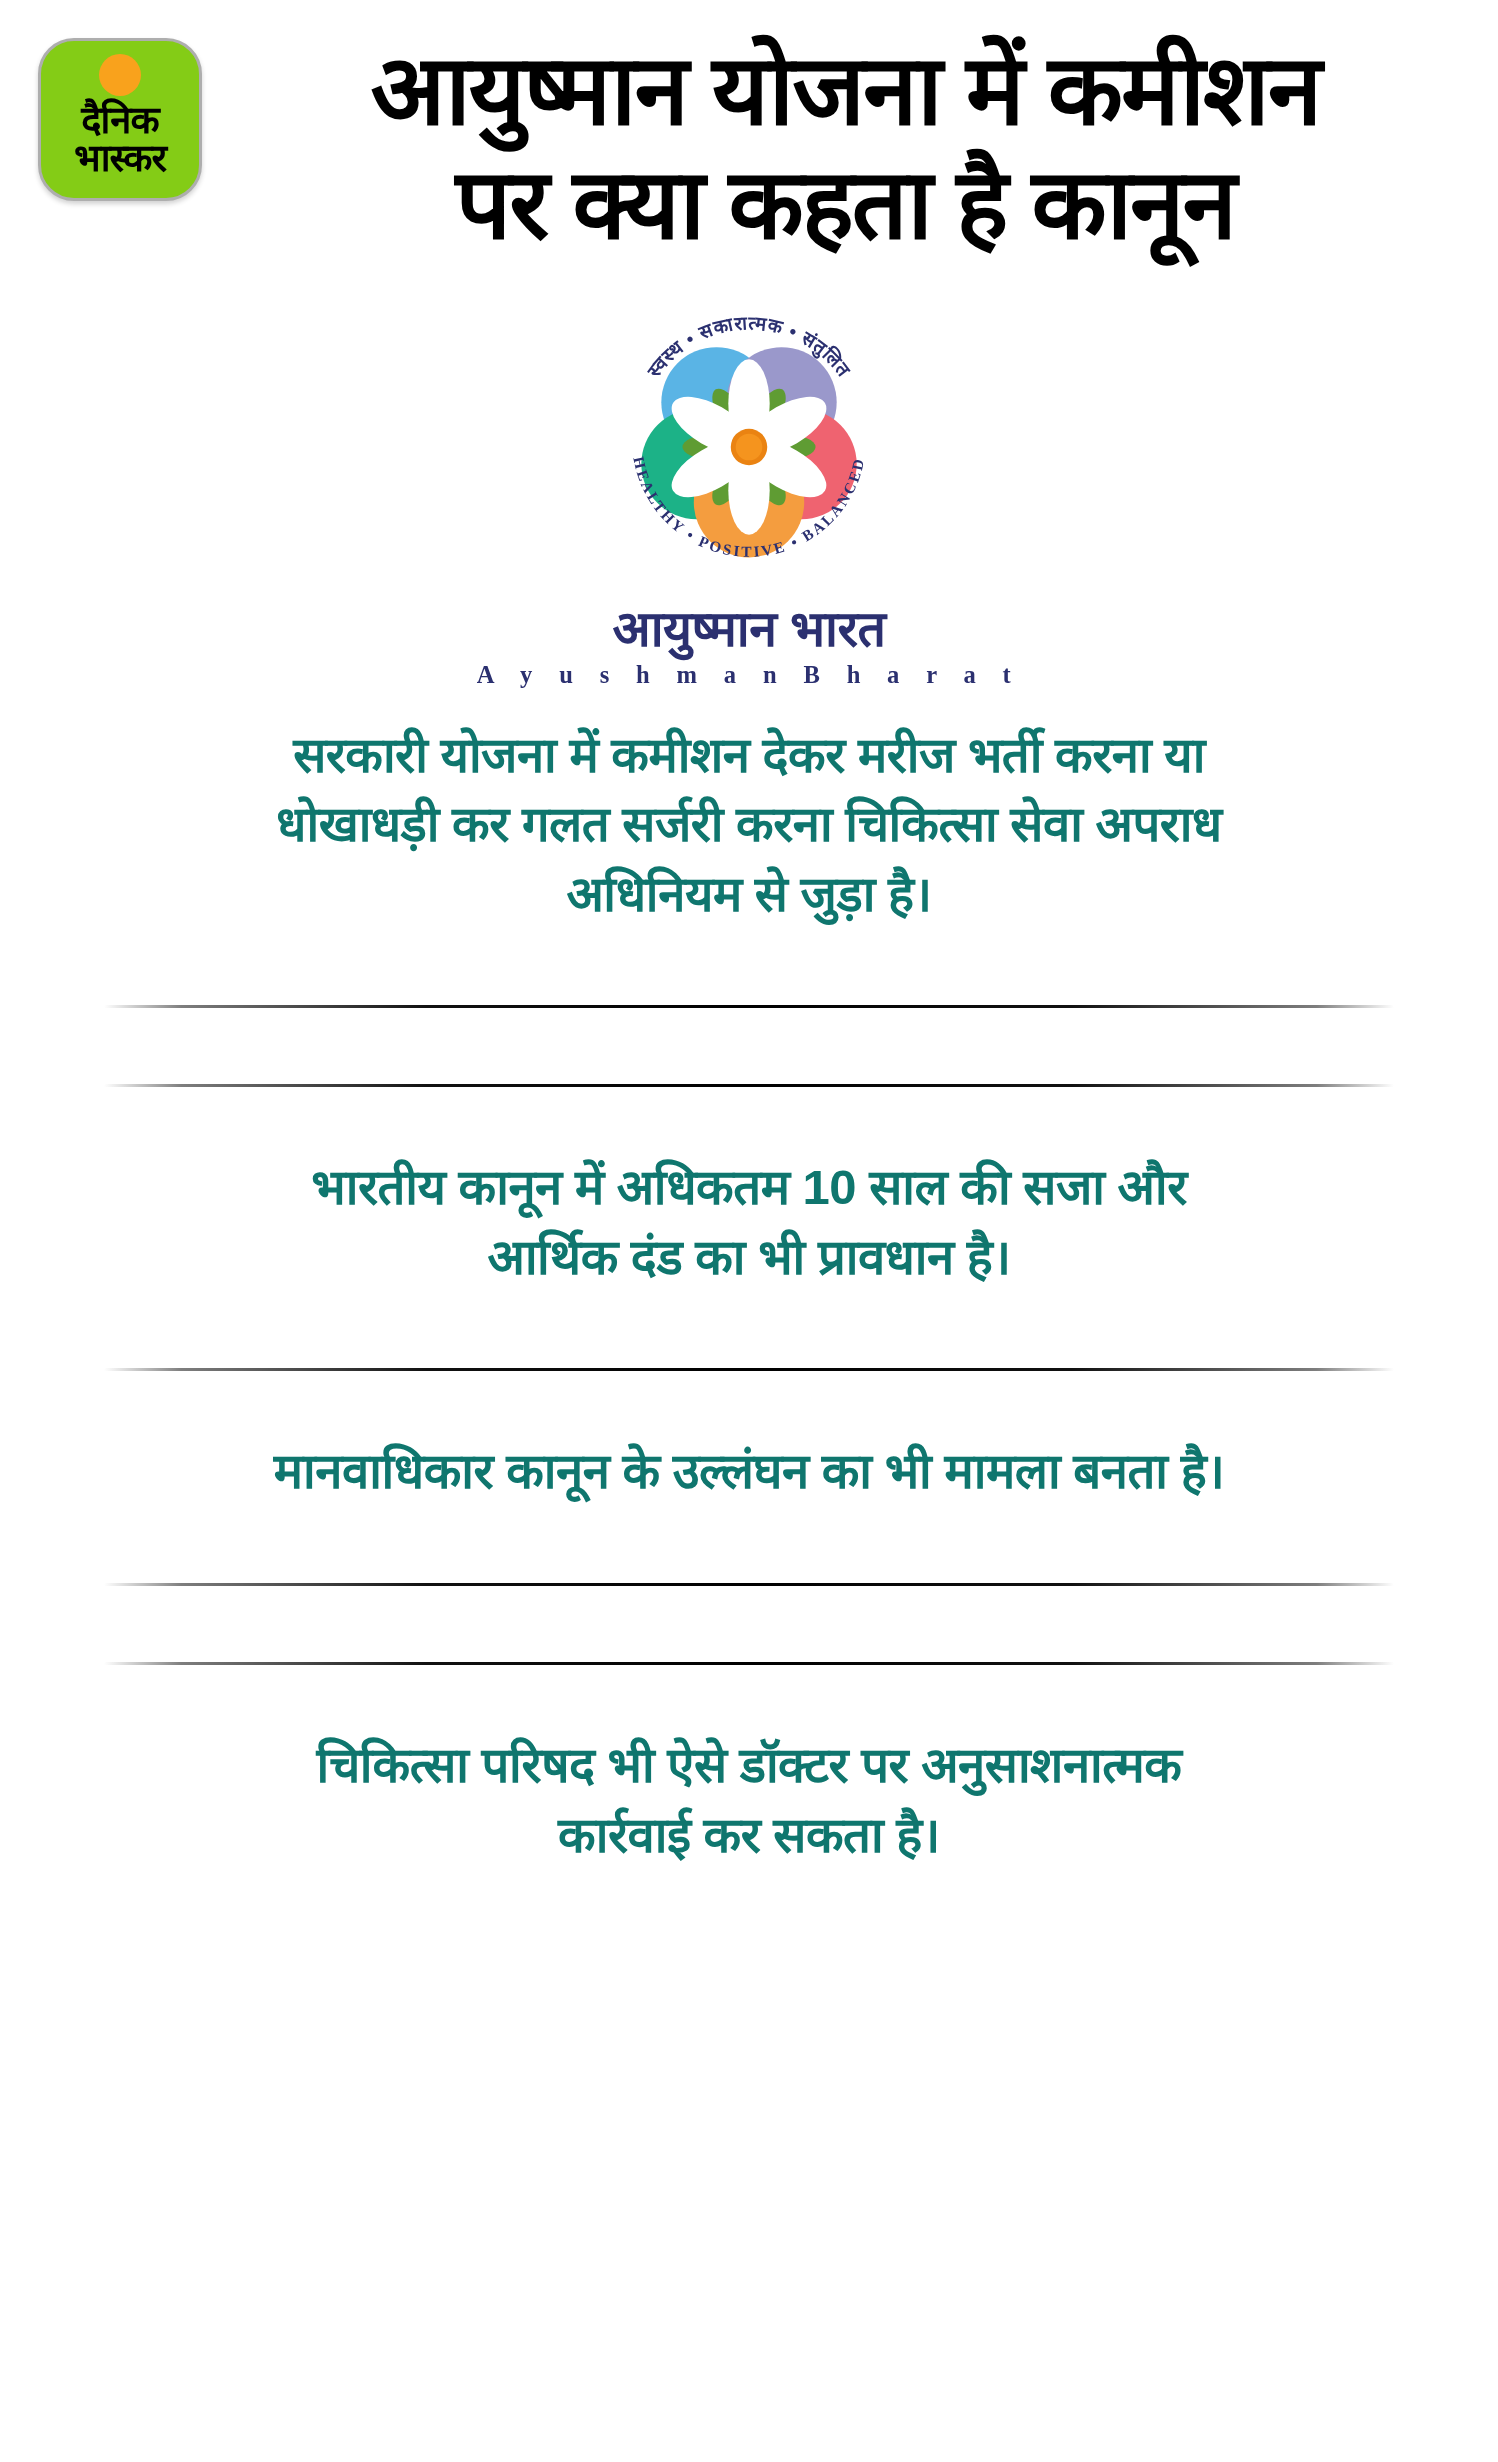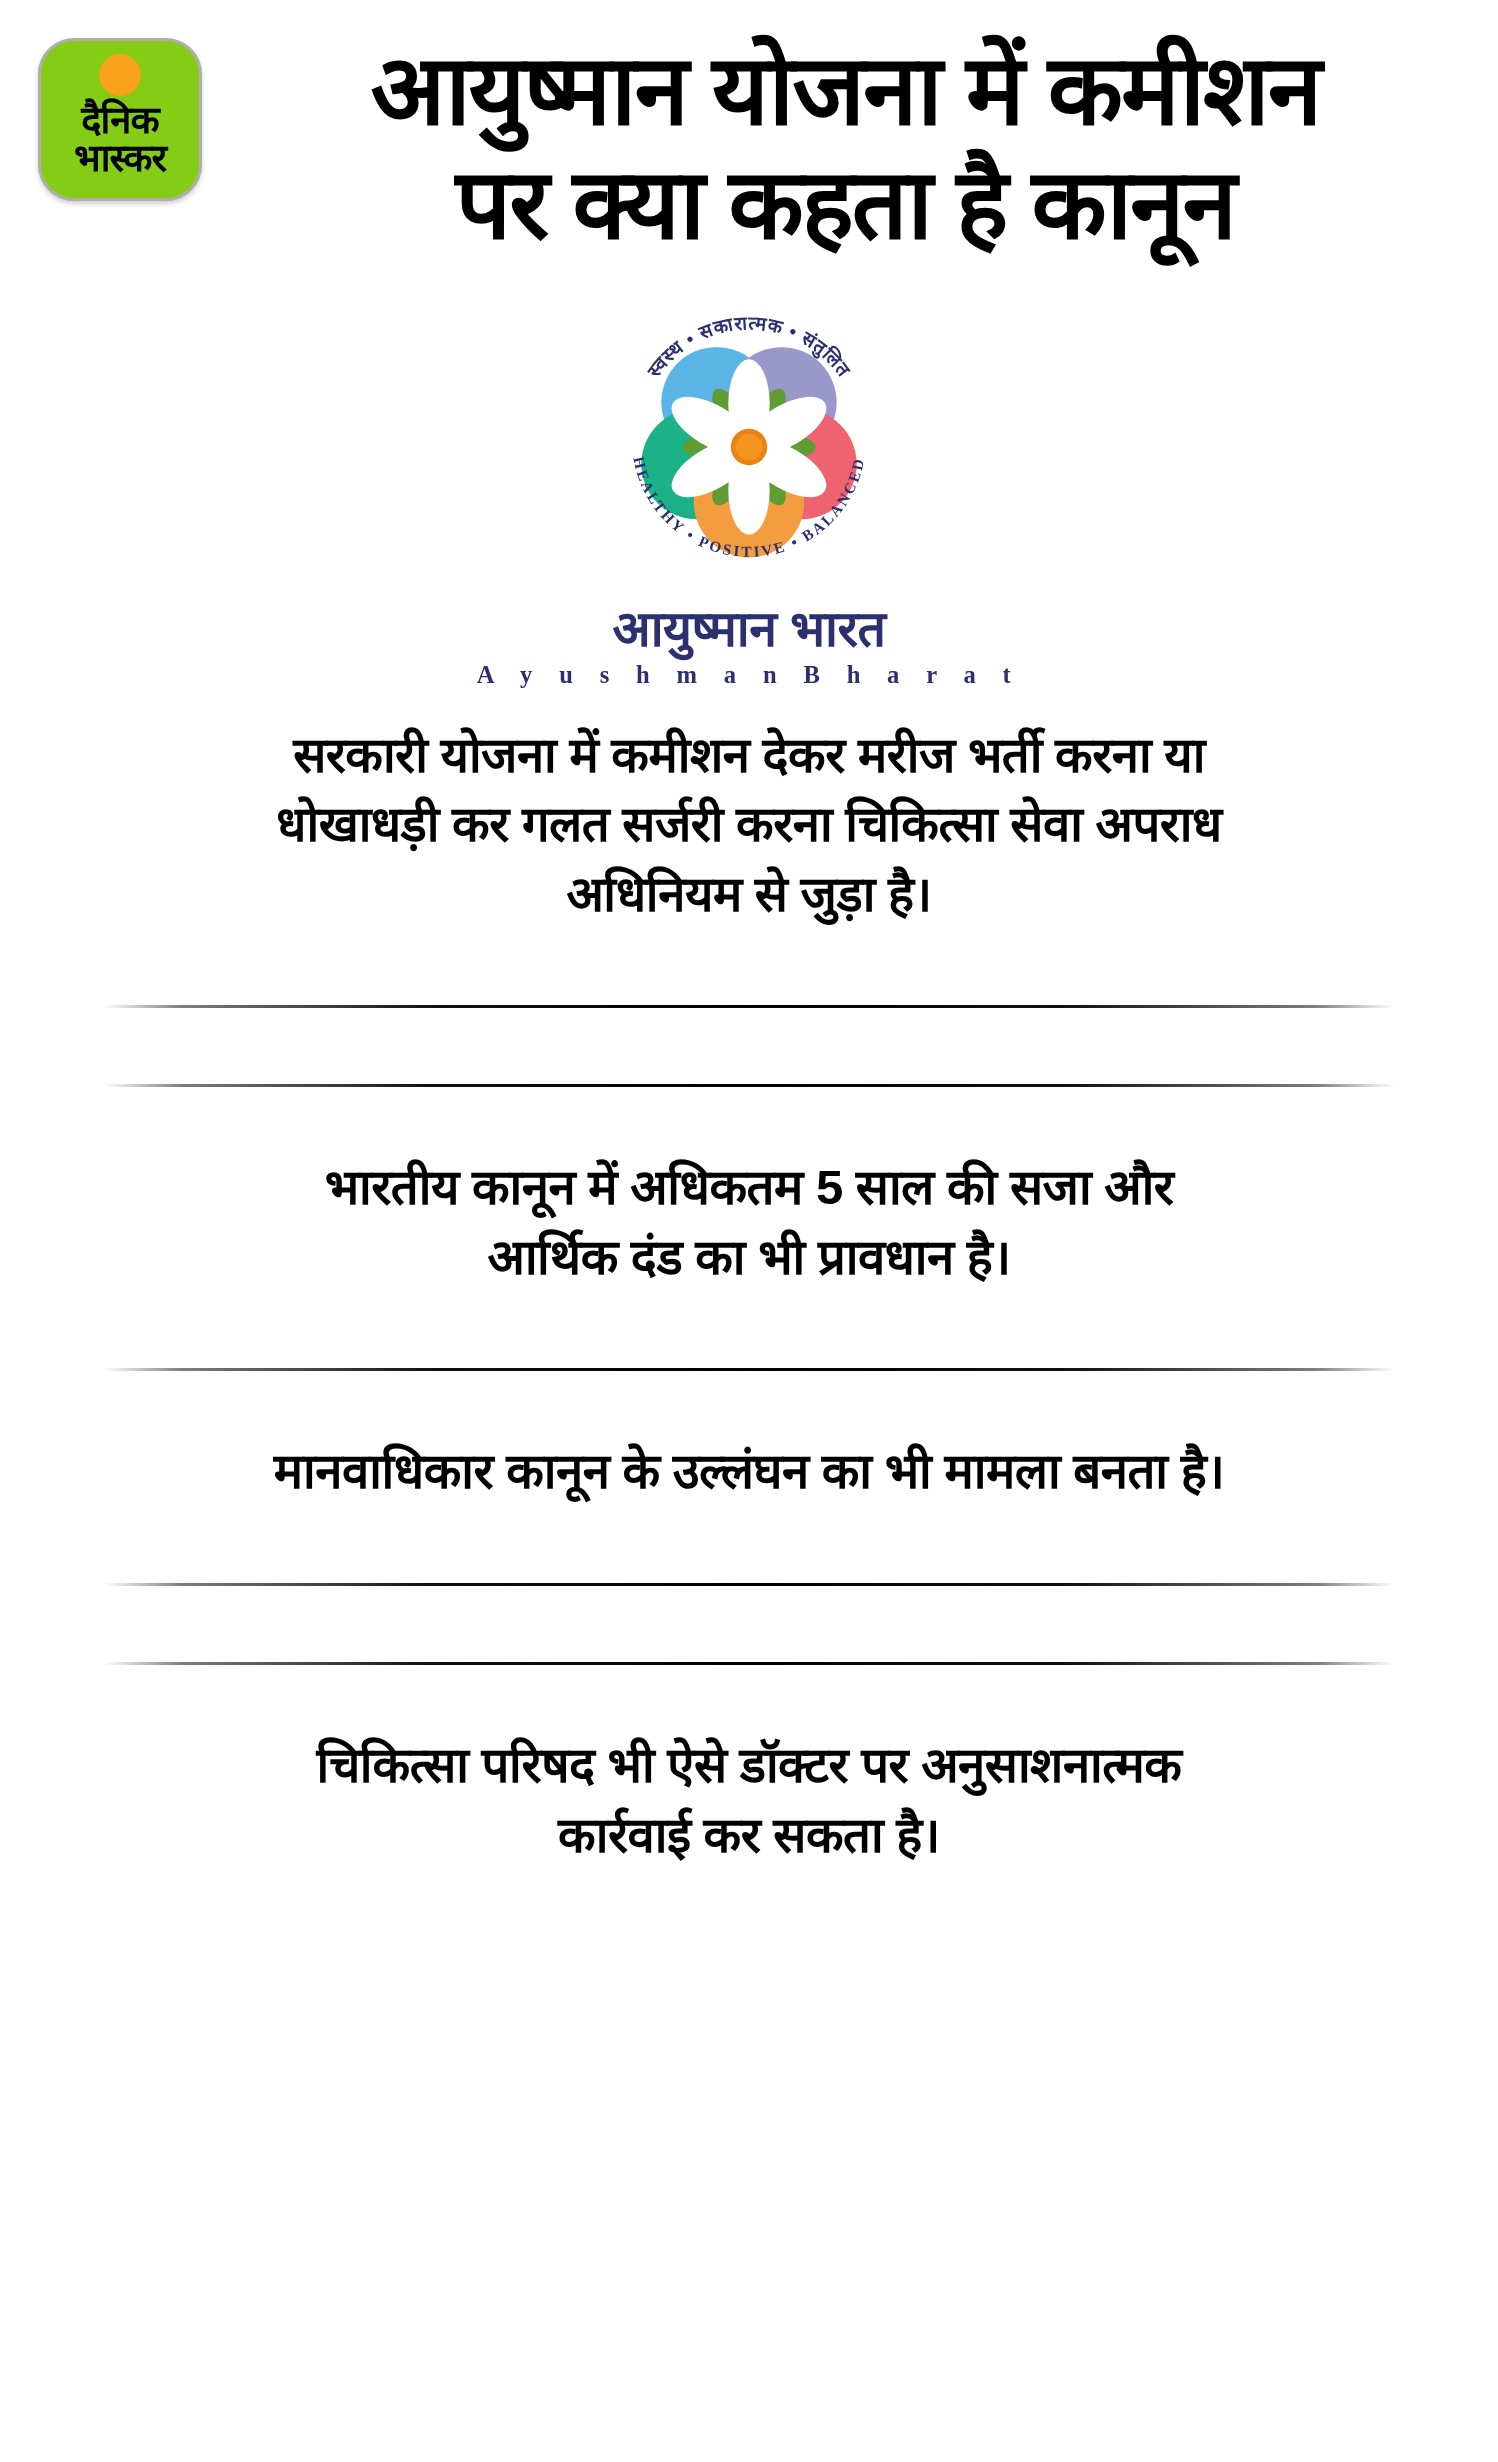--- a/index.html
+++ b/index.html
@@ -66,21 +66,21 @@
   
   .points { margin-top: 32.5px; padding: 0 57px; }
   .point {
     margin: 16px;
     font-size: 49px;
     line-height: 1.42;
     font-weight: 700;
     letter-spacing: -0.5px;
     text-align: center;
     white-space: pre-line;
-    color: #000000;
+    color: #0f766e;
   }
   .divider {
     width: 1290px; height: 3px;
     margin: 76px auto 66px auto;
     border: none;
     background: linear-gradient(90deg,
       rgba(0,0,0,0) 0%, rgba(20,20,20,0.55) 6%,
       #111 25%, #000 50%, #111 75%,
       rgba(20,20,20,0.55) 94%, rgba(0,0,0,0) 100%);
     border-radius: 1.5px;
@@ -148,21 +148,21 @@
     <div class="emblem-name-hi">आयुष्मान भारत</div>
     <div class="emblem-name-en">A y u s h m a n   B h a r a t</div>
   </div>
 
   <main class="points">
     <p class="point">सरकारी योजना में कमीशन देकर मरीज भर्ती करना या
 धोखाधड़ी कर गलत सर्जरी करना चिकित्सा सेवा अपराध
 अधिनियम से जुड़ा है।</p>
     <div class="divider"></div>
     <div class="divider"></div>
-    <p class="point">भारतीय कानून में अधिकतम 5 साल की सजा और
+    <p class="point">भारतीय कानून में अधिकतम 10 साल की सजा और
 आर्थिक दंड का भी प्रावधान है।</p>
     <div class="divider"></div>
     <p class="point">मानवाधिकार कानून के उल्लंघन का भी मामला बनता है।</p>
     <div class="divider"></div>
     <div class="divider"></div>
     <p class="point">चिकित्सा परिषद भी ऐसे डॉक्टर पर अनुसाशनात्मक
 कार्रवाई कर सकता है।</p>
 
   </main>
 

